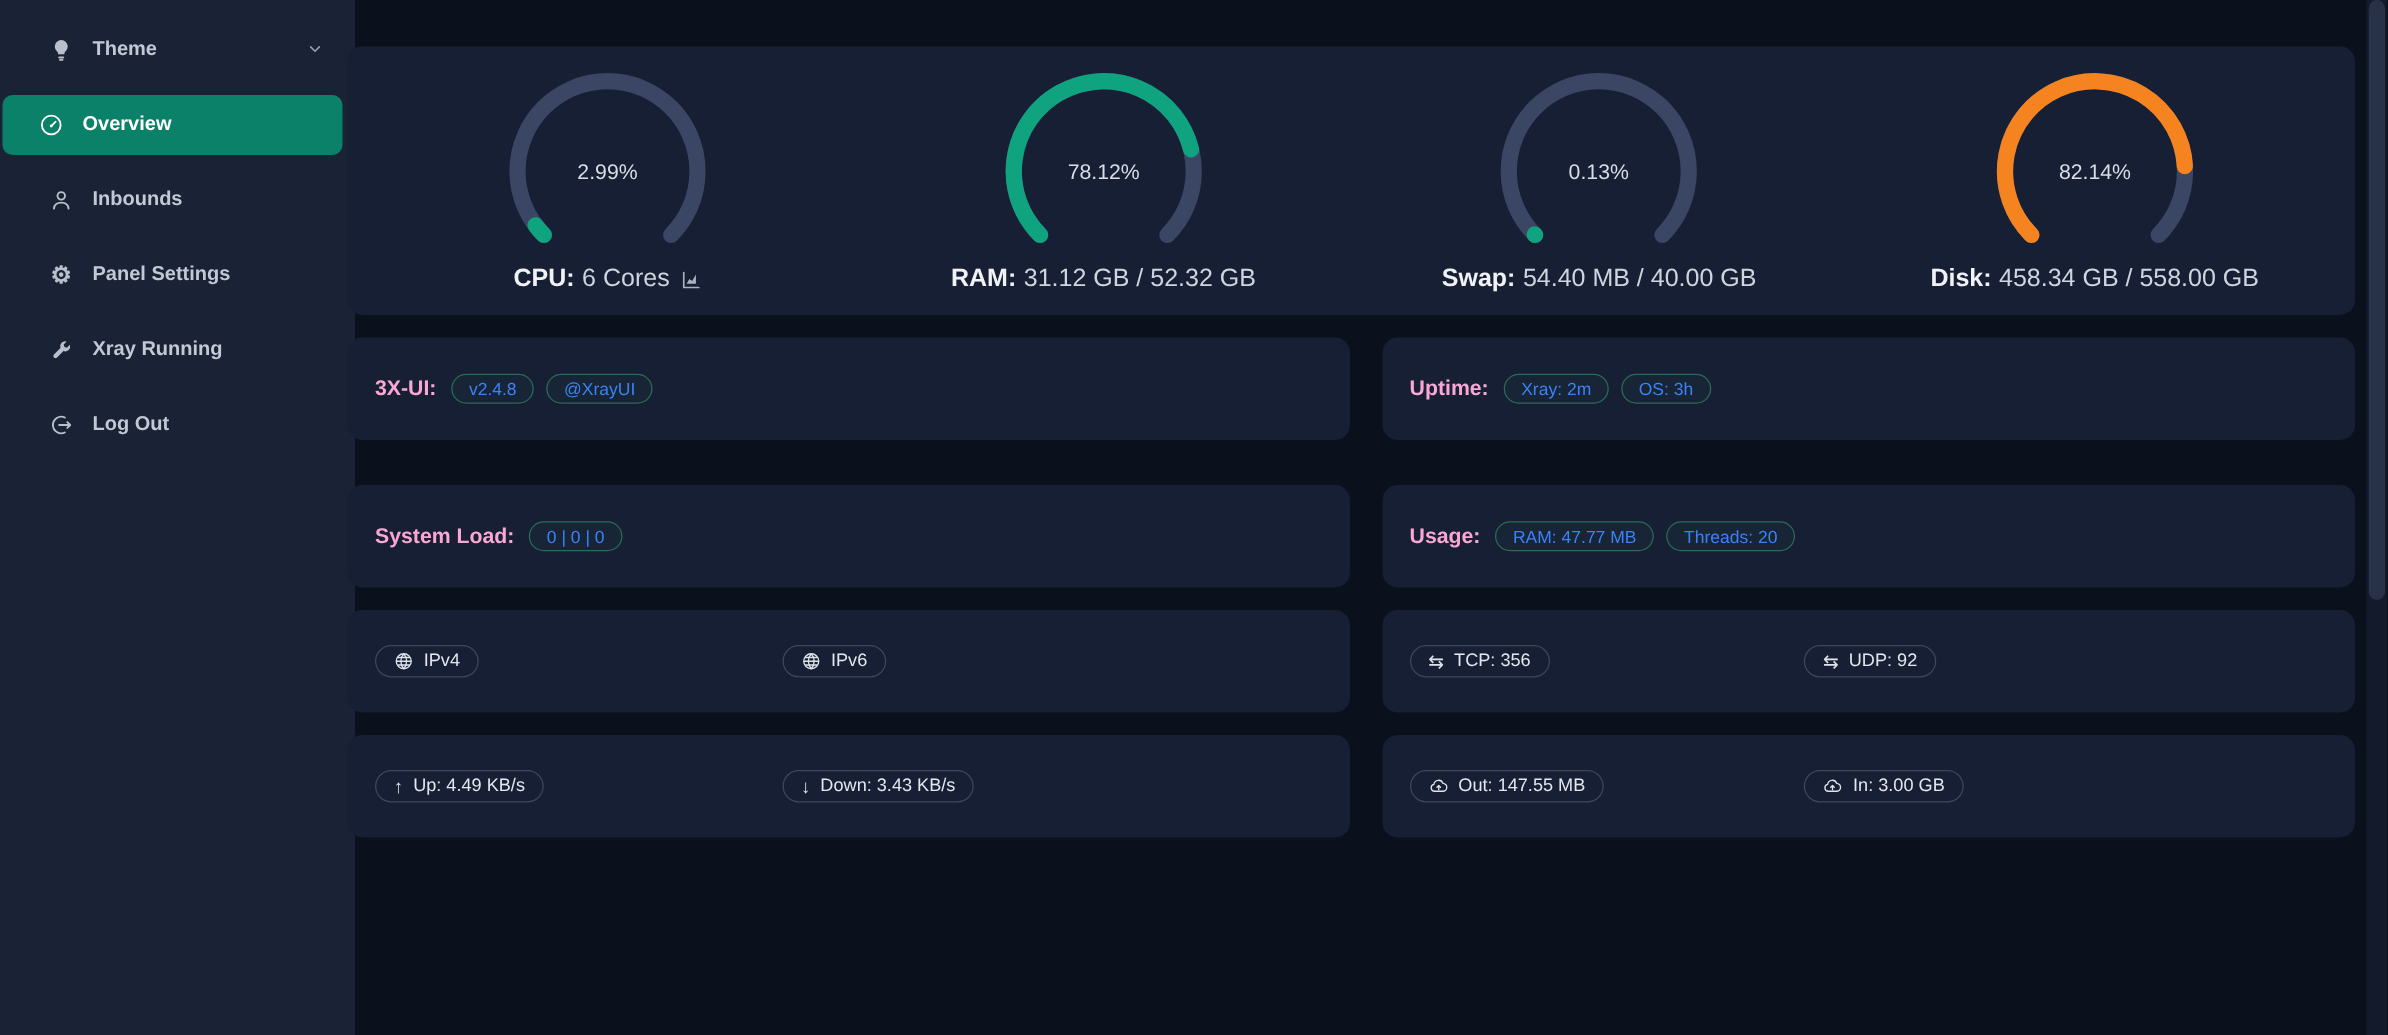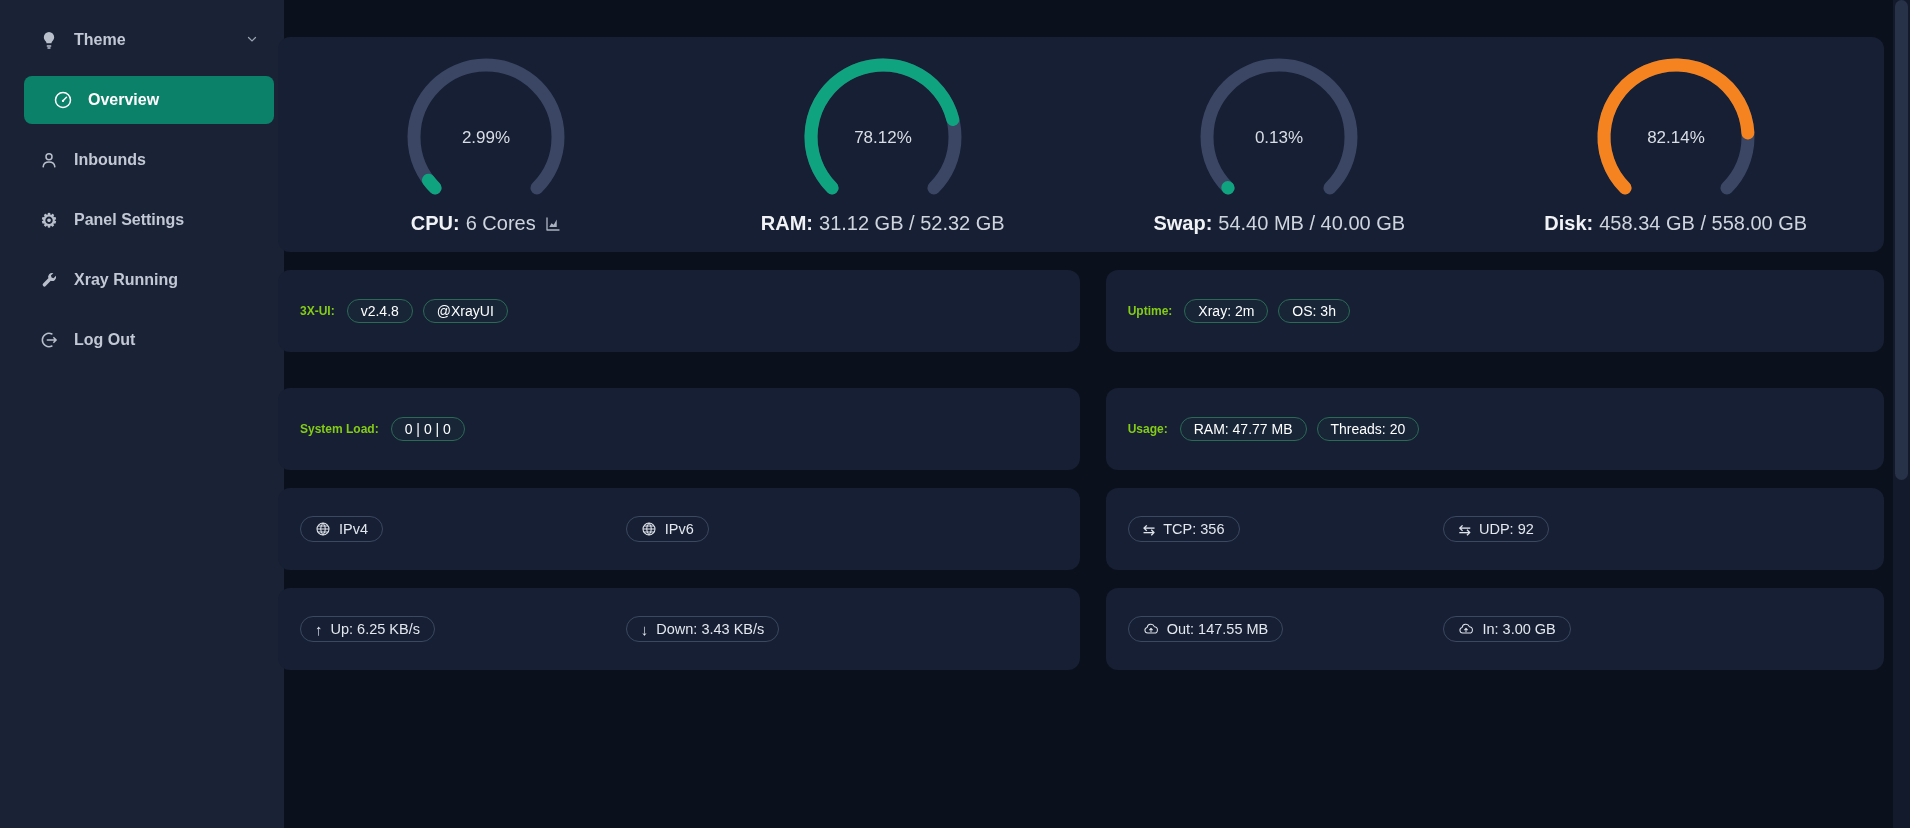--- a/index.html
+++ b/index.html
@@ -3,44 +3,44 @@
 <meta charset="utf-8">
 <style>
   html,body{margin:0;padding:0;background:#0b101d;font-family:"Liberation Sans",sans-serif;}
   .app{position:relative;width:1910px;height:828px;background:#0b101d;overflow:hidden;}
 
   
   .sidebar{position:absolute;left:0;top:0;width:284px;height:828px;background:#1a2336;padding-top:16px;box-sizing:border-box;}
   .side-item{display:flex;align-items:center;height:48px;margin-bottom:12px;padding:0 26px 0 38px;color:#c3c9d4;font-size:16px;font-weight:600;cursor:pointer;}
   .side-item .s-icon{width:22px;height:22px;margin-right:14px;display:flex;align-items:center;justify-content:center;color:#b9c0cc;flex:0 0 22px;}
   .side-item .s-icon svg{width:20px;height:20px;}
-  .side-item.active{background:#0a8168;border-radius:8px;margin-left:24px;margin-right:10px;padding-left:28px;color:#ffffff;font-weight:700;}
+  .side-item.active{background:#0a8168;border-radius:8px;margin-left:2px;margin-right:10px;padding-left:28px;color:#ffffff;font-weight:700;}
   .side-item.active .s-icon{color:#ffffff;}
   .chev{margin-left:auto;color:#9aa3b2;font-size:12px;}
   .gear-glyph{font-size:19px;line-height:1;}
 
   
   .main{position:absolute;left:250px;top:0;width:1660px;height:670px;box-sizing:border-box;padding:37px 26px 0 28px;display:flex;flex-direction:column;gap:18px;}
   .card{background:#161f33;border-radius:12px;}
   .top-card{height:242px;display:flex;align-items:stretch;padding:20px 10px 0 10px;box-sizing:border-box;}
   .gcol{flex:1;display:flex;flex-direction:column;align-items:center;}
   .gauge{display:block;}
   .gtrack{fill:none;stroke:#3a4663;stroke-width:13;stroke-linecap:round;}
   .gfill{fill:none;stroke-width:13;stroke-linecap:round;}
   .gtext{fill:#d9dde4;font-size:17px;text-anchor:middle;font-family:"Liberation Sans",sans-serif;}
   .glabel{margin-top:10px;font-size:20px;color:#cfd5de;display:flex;align-items:center;white-space:pre;}
   .glabel b{color:#f0f2f5;font-weight:700;margin-right:6px;}
   .chart-ico{margin-left:8px;color:#aab2bf;display:inline-flex;cursor:pointer;}
 
   .row{display:grid;grid-template-columns:1.03fr 1fr;gap:26px;}
   .info-card{height:82px;display:flex;align-items:center;padding:0 22px;box-sizing:border-box;}
-  .info-card .lbl{font-size:12px;font-weight:700;color:#84cc16;margin-right:12px;white-space:nowrap;}
+  .info-card .lbl{font-size:17px;font-weight:700;color:#f9a8d4;margin-right:12px;white-space:nowrap;}
   .tags{display:flex;align-items:center;gap:10px;}
   .tag{display:inline-flex;align-items:center;border-radius:999px;padding:3px 13px;font-size:14px;border:1px solid transparent;white-space:nowrap;}
-  .tag.green{color:#ffffff;border-color:#2b6b55;background:rgba(69,220,163,0.03);}
+  .tag.green{color:#3b82f6;border-color:#2b6b55;background:rgba(69,220,163,0.03);}
   .tag.pink{color:#e96fb3;border-color:#8c3a6c;background:rgba(233,111,179,0.03);}
 
   .split-card{display:grid;grid-template-columns:43% 1fr;align-items:center;height:82px;padding:0 22px;box-sizing:border-box;}
   .pill{display:inline-flex;align-items:center;gap:8px;border:1px solid #3c4760;border-radius:999px;padding:4px 14px;color:#e3e7ee;font-size:14.5px;white-space:nowrap;width:max-content;}
   .pill .p-icon{display:inline-flex;color:#dfe3ea;}
   .pill .p-icon svg{width:16px;height:16px;}
   .pill .glyph{font-size:15px;line-height:1;}
 
   
   .scrollbar{position:absolute;right:0;top:0;width:17px;height:828px;background:#131a2b;}
@@ -227,21 +227,21 @@
           <span class="p-icon glyph">⇆</span>
           <span>UDP: 92</span>
         </span>
       </section>
     </div>
 
     <div class="row">
       <section class="card split-card">
         <span class="pill">
           <span class="p-icon glyph">↑</span>
-          <span>Up: 6.25 KB/s</span>
+          <span>Up: 4.49 KB/s</span>
         </span>
         <span class="pill">
           <span class="p-icon glyph">↓</span>
           <span>Down: 3.43 KB/s</span>
         </span>
       </section>
       <section class="card split-card">
         <span class="pill">
           <span class="p-icon">
             <svg viewBox="0 0 24 24" fill="none" stroke="currentColor" stroke-width="1.6" stroke-linecap="round" stroke-linejoin="round">

